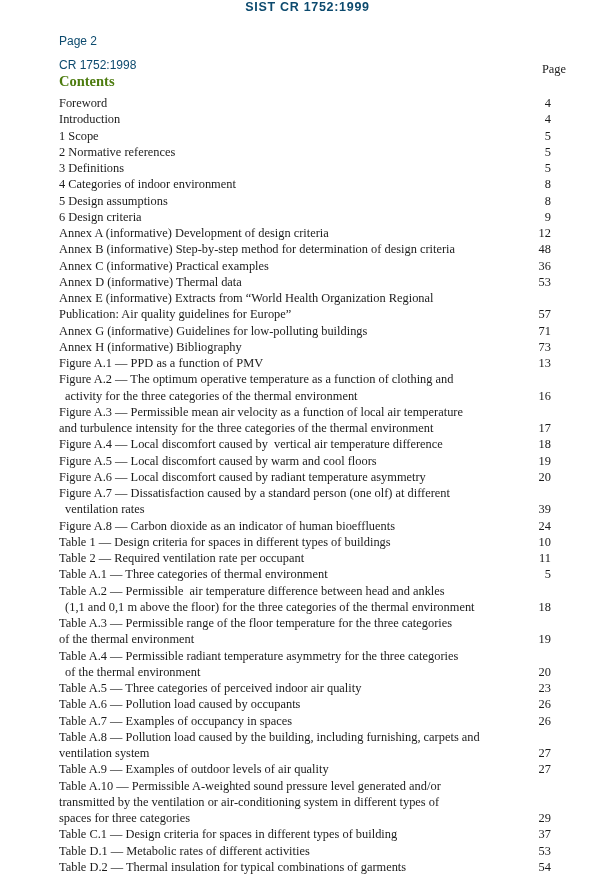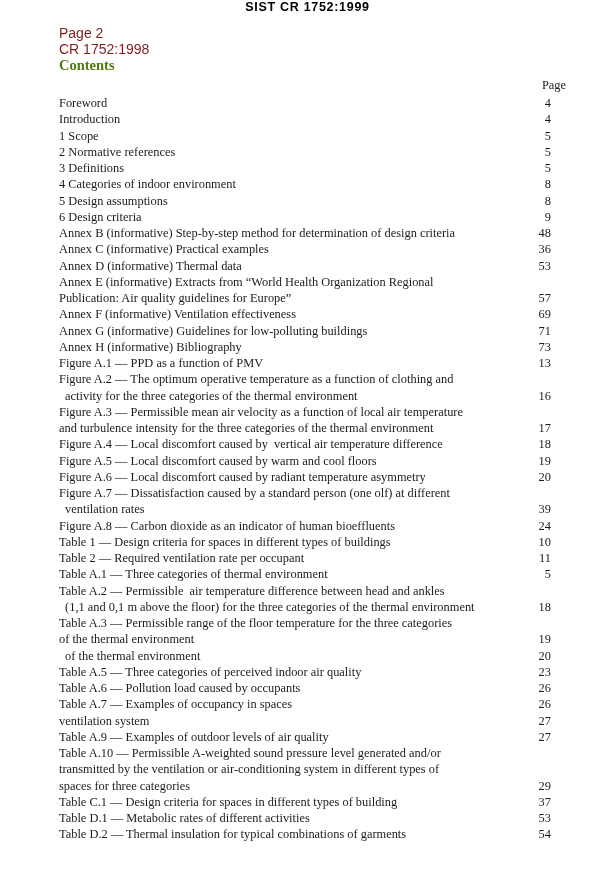--- a/index.html
+++ b/index.html
@@ -24,50 +24,51 @@
   #watermark {
     position: absolute;
     top: 0px;
     left: 0;
     width: 615px;
     text-align: center;
     font-family: "Liberation Sans", "DejaVu Sans", sans-serif;
     font-weight: bold;
     font-size: 12.5px;
     letter-spacing: 0.7px;
-    color: #000000;
+    color: #0c4a6e;
     white-space: nowrap;
   }
 
   
   #headblock {
     position: absolute;
     left: 59px;
     top: 26px;
     line-height: 15.5px;
   }
   .head-line {
     font-family: "Liberation Sans", "DejaVu Sans", sans-serif;
-    font-size: 14px;
-    color: #7f1d1d;
+    font-size: 12px;
+    color: #0c4a6e;
     white-space: nowrap;
+    margin-top: 8px;
   }
   #contents-title {
     font-family: "Liberation Serif", "DejaVu Serif", serif;
     font-weight: bold;
     font-size: 14.5px;
     color: #4d7c0f;
     margin-top: 1px;
     white-space: nowrap;
   }
 
   
   #page-col-header {
     position: absolute;
-    top: 78px;
+    top: 62px;
     left: 0;
     width: 566px;
     text-align: right;
     font-size: 12.4px;
     color: #1b1b1b;
   }
 
   
   #toc {
     position: absolute;
@@ -136,36 +137,36 @@
       <div class="entry">
         <div class="line">4 Categories of indoor environment<span class="pageno">8</span></div>
       </div>
       <div class="entry">
         <div class="line">5 Design assumptions<span class="pageno">8</span></div>
       </div>
       <div class="entry">
         <div class="line">6 Design criteria<span class="pageno">9</span></div>
       </div>
       <div class="entry">
+        <div class="line">Annex A (informative) Development of design criteria<span class="pageno">12</span></div>
+      </div>
+      <div class="entry">
         <div class="line">Annex B (informative) Step-by-step method for determination of design criteria<span class="pageno">48</span></div>
       </div>
       <div class="entry">
         <div class="line">Annex C (informative) Practical examples<span class="pageno">36</span></div>
       </div>
       <div class="entry">
         <div class="line">Annex D (informative) Thermal data<span class="pageno">53</span></div>
       </div>
       <div class="entry">
         <div class="line">Annex E (informative) Extracts from “World Health Organization Regional</div>
         <div class="line">Publication: Air quality guidelines for Europe”<span class="pageno">57</span></div>
       </div>
       <div class="entry">
-        <div class="line">Annex F (informative) Ventilation effectiveness<span class="pageno">69</span></div>
-      </div>
-      <div class="entry">
         <div class="line">Annex G (informative) Guidelines for low-polluting buildings<span class="pageno">71</span></div>
       </div>
       <div class="entry">
         <div class="line">Annex H (informative) Bibliography<span class="pageno">73</span></div>
       </div>
       <div class="entry">
         <div class="line">Figure A.1 — PPD as a function of PMV<span class="pageno">13</span></div>
       </div>
       <div class="entry">
         <div class="line">Figure A.2 — The optimum operative temperature as a function of clothing and</div>
@@ -202,32 +203,34 @@
       </div>
       <div class="entry">
         <div class="line">Table A.2 — Permissible  air temperature difference between head and ankles</div>
         <div class="line indent"> (1,1 and 0,1 m above the floor) for the three categories of the thermal environment<span class="pageno">18</span></div>
       </div>
       <div class="entry">
         <div class="line">Table A.3 — Permissible range of the floor temperature for the three categories</div>
         <div class="line">of the thermal environment<span class="pageno">19</span></div>
       </div>
       <div class="entry">
+        <div class="line">Table A.4 — Permissible radiant temperature asymmetry for the three categories</div>
         <div class="line indent"> of the thermal environment<span class="pageno">20</span></div>
       </div>
       <div class="entry">
         <div class="line">Table A.5 — Three categories of perceived indoor air quality<span class="pageno">23</span></div>
       </div>
       <div class="entry">
         <div class="line">Table A.6 — Pollution load caused by occupants<span class="pageno">26</span></div>
       </div>
       <div class="entry">
         <div class="line">Table A.7 — Examples of occupancy in spaces<span class="pageno">26</span></div>
       </div>
       <div class="entry">
+        <div class="line">Table A.8 — Pollution load caused by the building, including furnishing, carpets and</div>
         <div class="line">ventilation system<span class="pageno">27</span></div>
       </div>
       <div class="entry">
         <div class="line">Table A.9 — Examples of outdoor levels of air quality<span class="pageno">27</span></div>
       </div>
       <div class="entry">
         <div class="line">Table A.10 — Permissible A-weighted sound pressure level generated and/or</div>
         <div class="line">transmitted by the ventilation or air-conditioning system in different types of</div>
         <div class="line">spaces for three categories<span class="pageno">29</span></div>
       </div>

